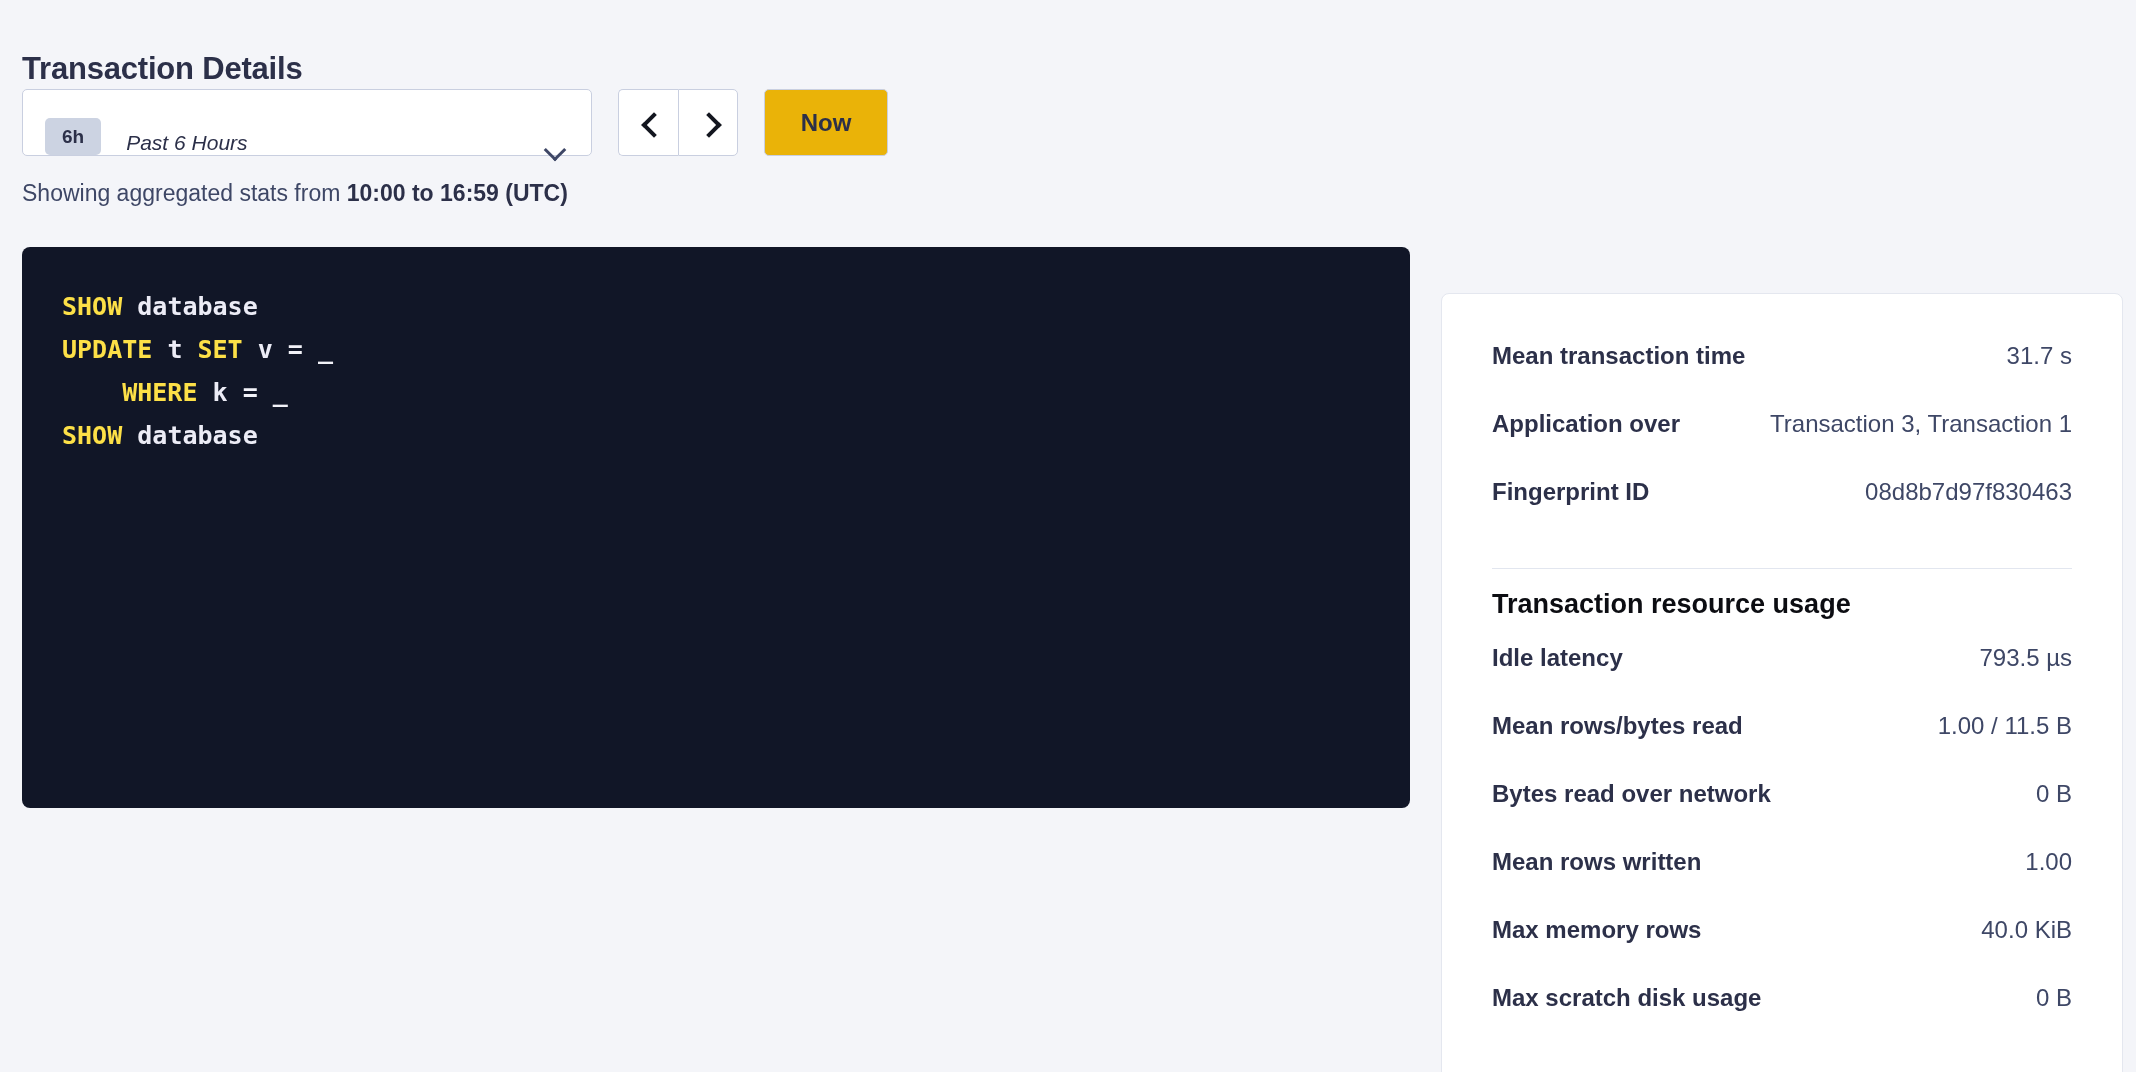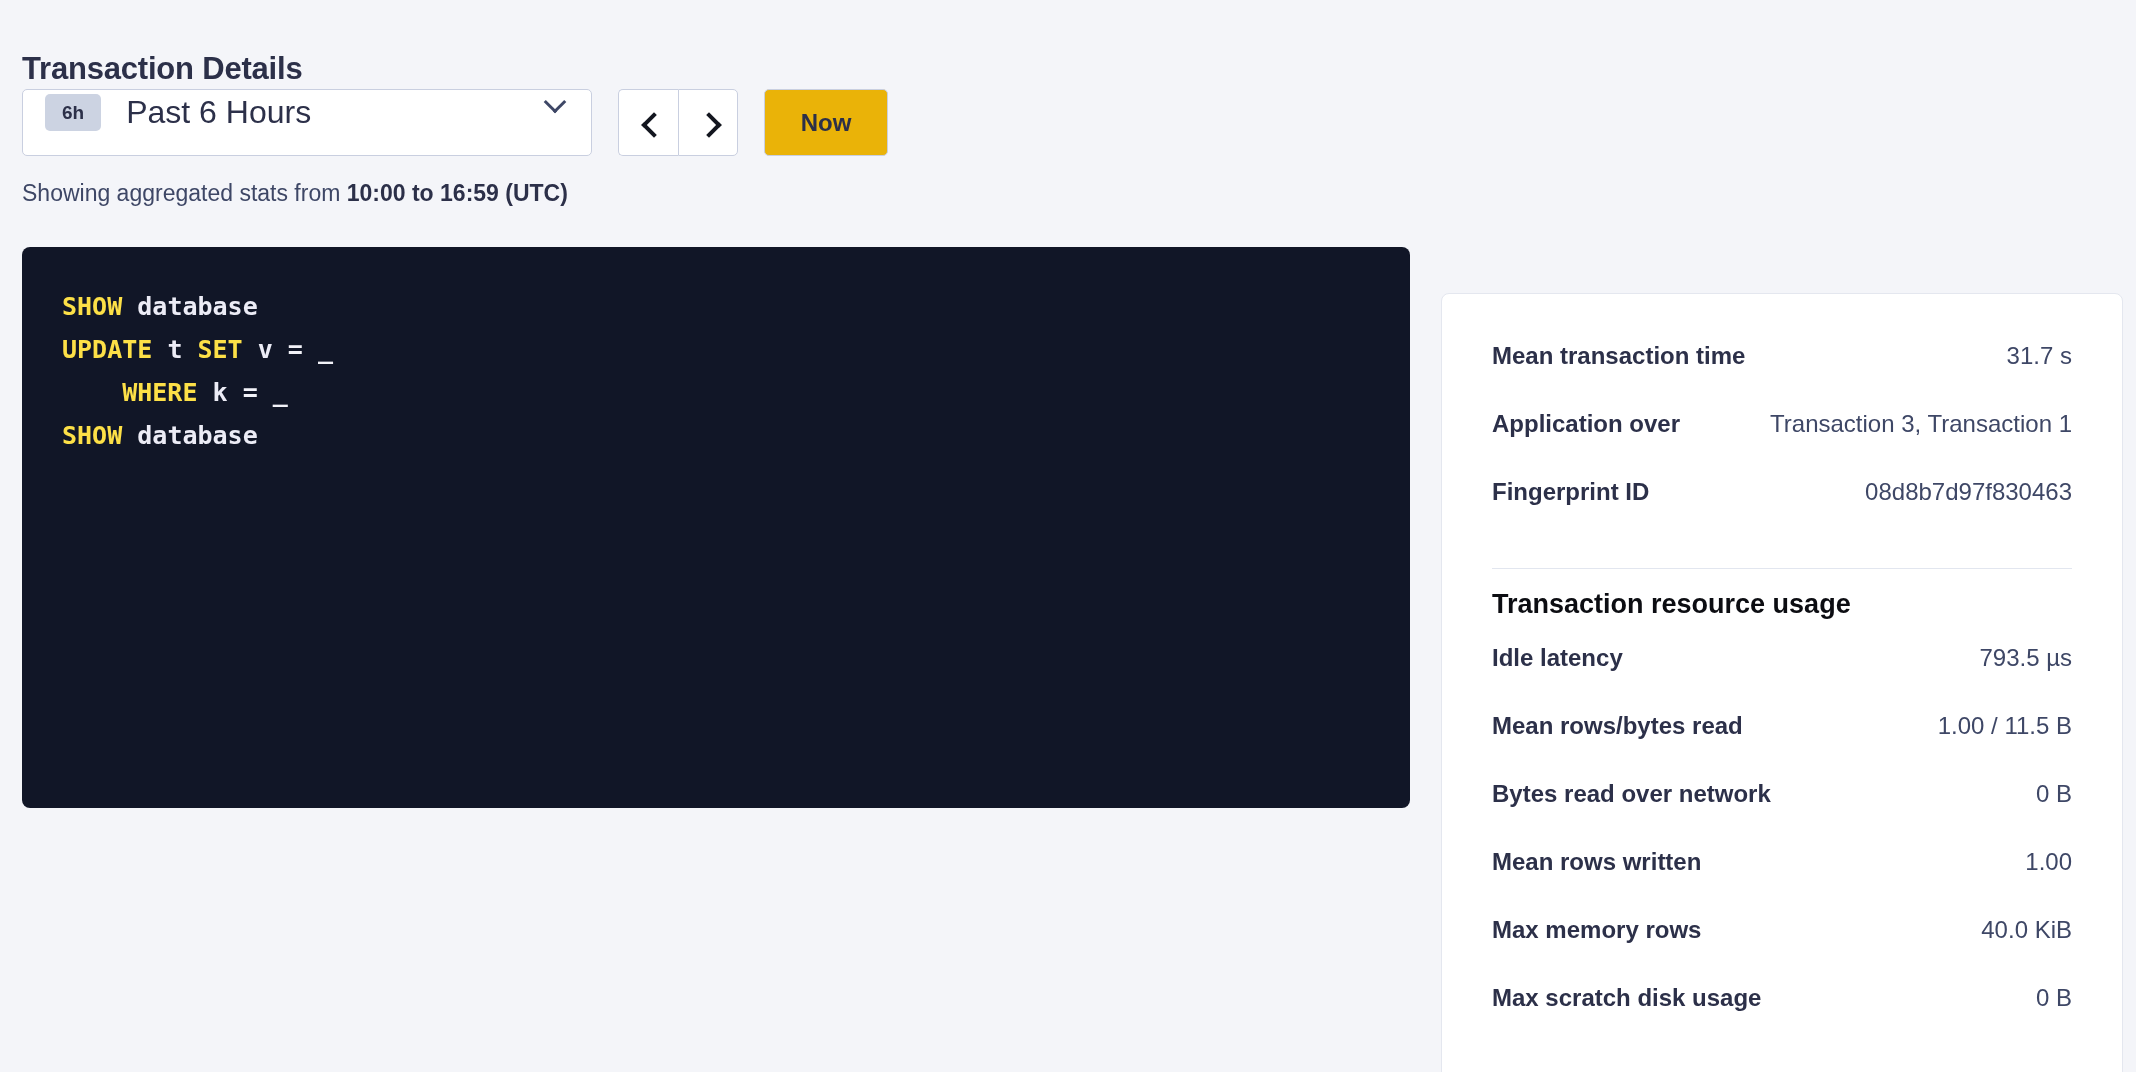--- a/index.html
+++ b/index.html
@@ -42,40 +42,41 @@
     gap: 26px;
   }
 
   .range-select {
     width: 570px;
     height: 67px;
     background: #ffffff;
     border: 1px solid #c9cfe0;
     border-radius: 5px;
     display: flex;
-    align-items: flex-start;
-    padding: 4px 20px 0 22px;
+    align-items: flex-end;
+    padding: 16px 20px 0 22px;
     cursor: pointer;
   }
 
   .range-badge {
     background: #ccd3e2;
     color: #2c3049;
     font-size: 19px;
     font-weight: bold;
     border-radius: 5px;
     padding: 9px 17px;
     line-height: 1;
     margin-right: 25px;
   }
 
   .range-label {
-    font-size: 32px;
+    font-size: 21px;
     color: #2c3049;
     flex: 1;
+    font-style: italic;
   }
 
   .chevron-down {
     width: 22px;
     height: 13px;
     position: relative;
     margin-right: 4px;
   }
   .chevron-down::before {
     content: "";

